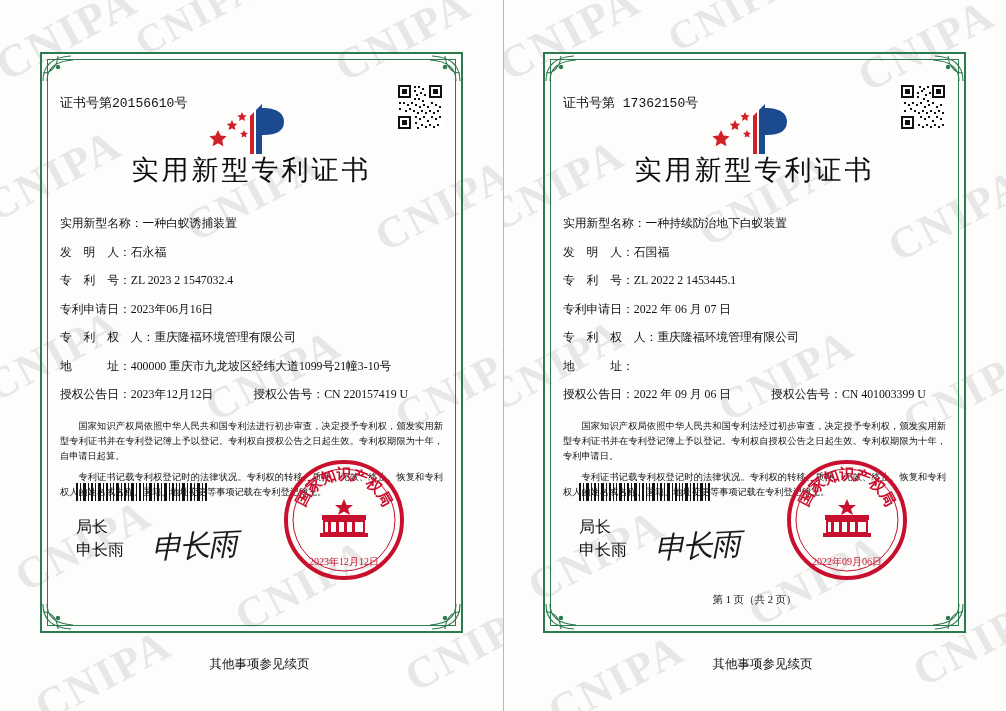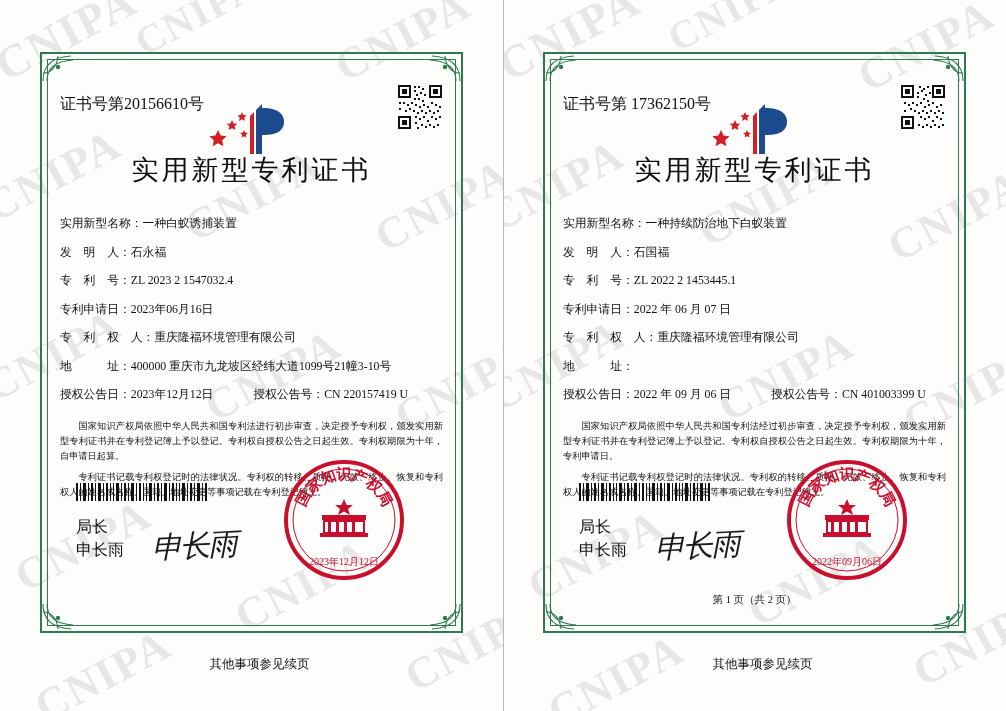--- a/index.html
+++ b/index.html
@@ -67,22 +67,22 @@
     left: 60px; top: 72px; right: 60px; bottom: 92px;
     z-index: 2;
   }
   .topline {
     display: flex;
     align-items: flex-start;
     justify-content: space-between;
     height: 62px;
   }
   .certno {
-    font-family: Liberation Serif, serif;
-    font-size: 16px;
+    font-family: Liberation Mono, monospace;
+    font-size: 13px;
     color: #111;
     padding-top: 22px;
     white-space: nowrap;
   }
   .logo {
     position: absolute;
     left: 50%; top: 28px;
     transform: translateX(-50%);
     width: 96px; height: 58px;
   }

